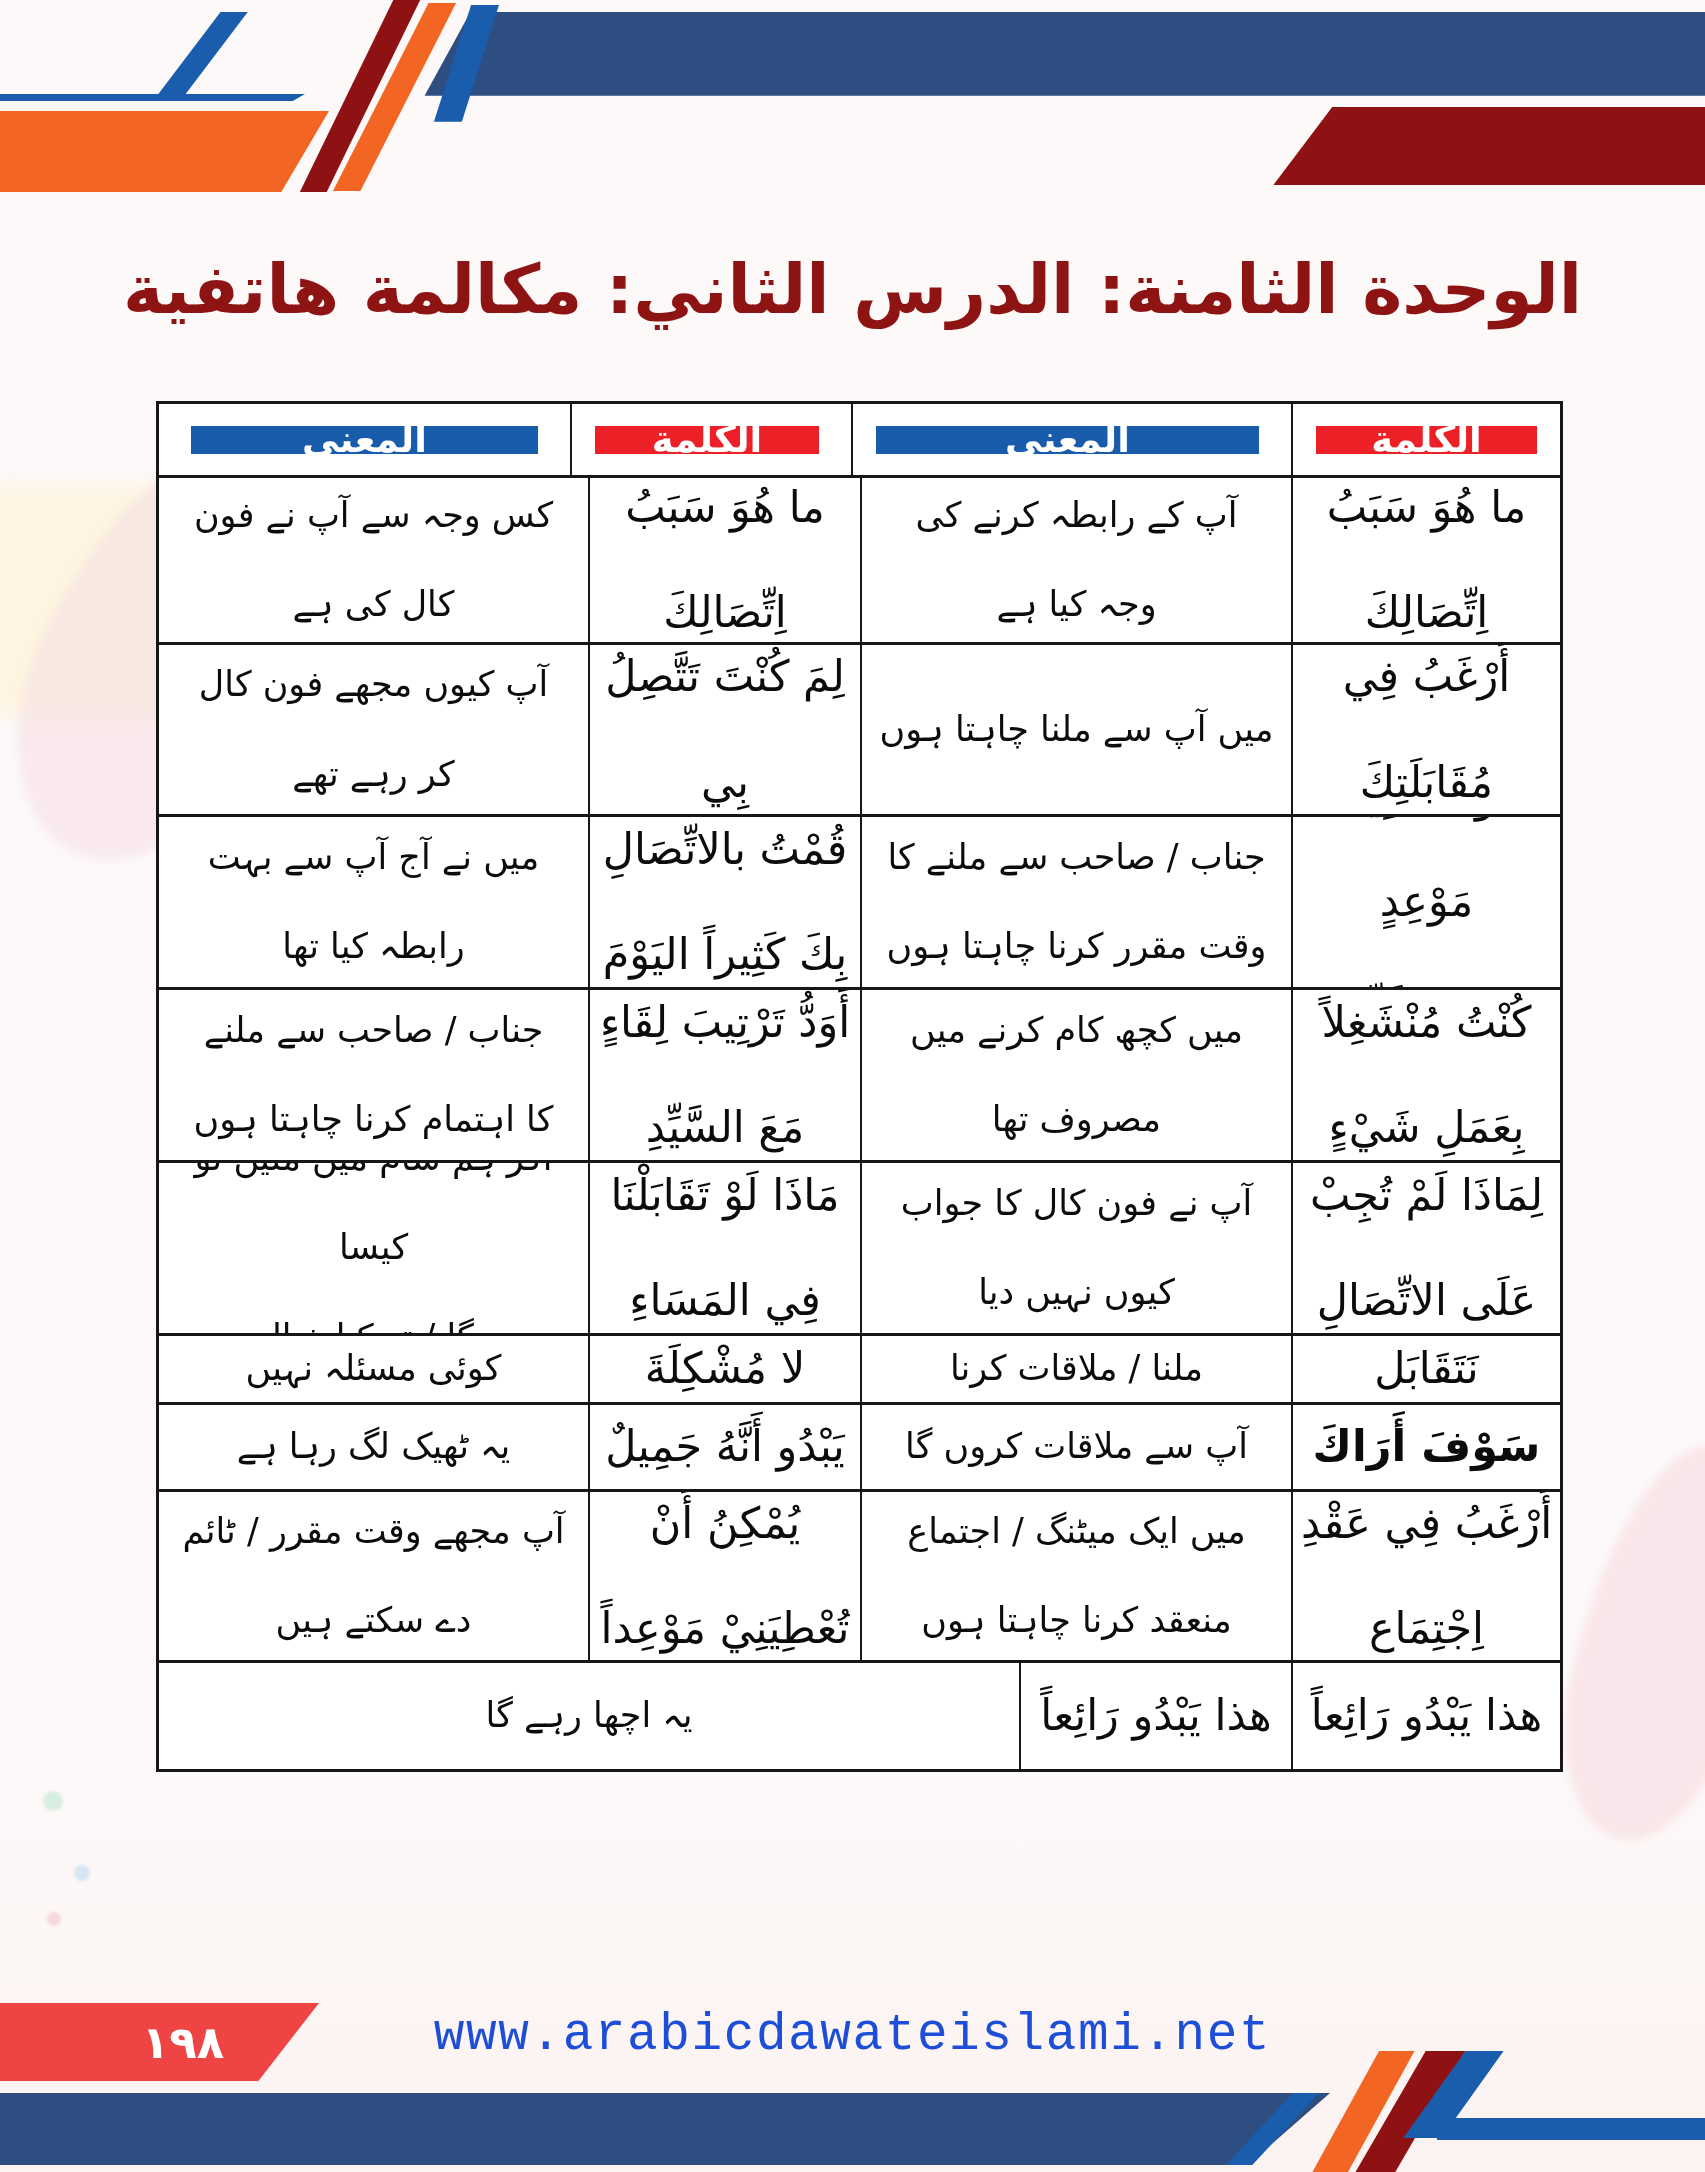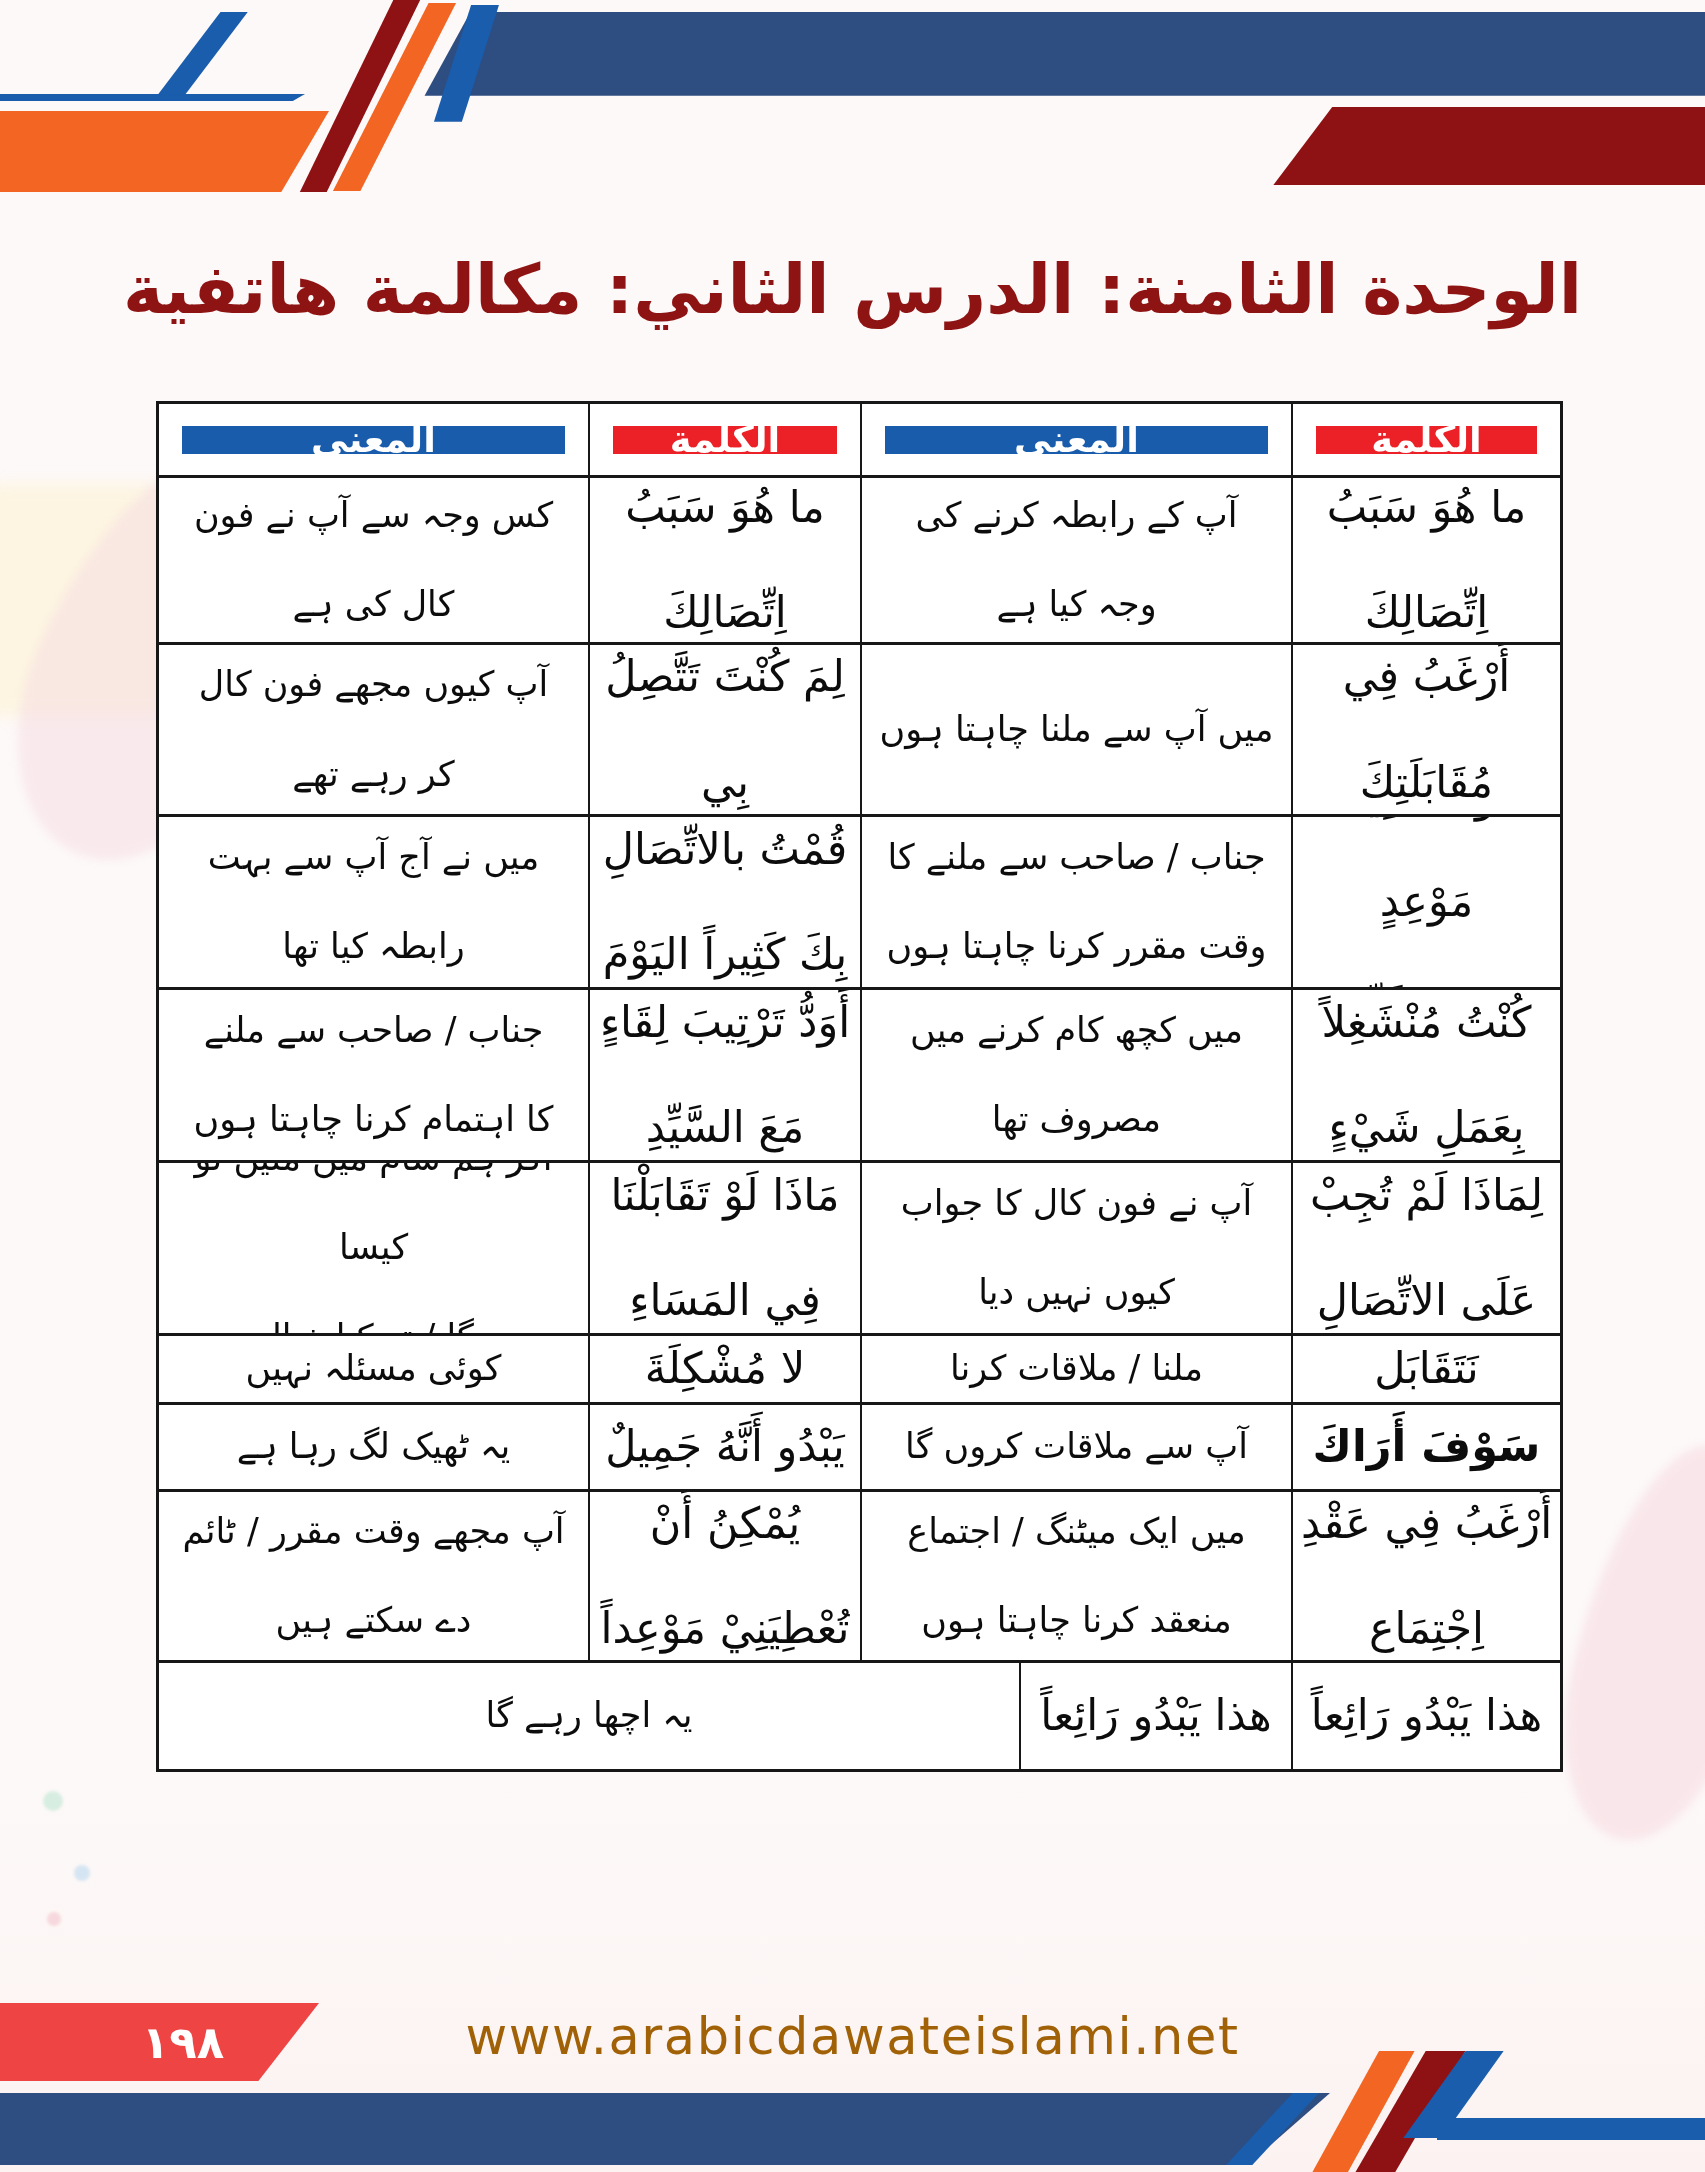--- a/index.html
+++ b/index.html
@@ -56,21 +56,21 @@
     display:flex;align-items:center;justify-content:center;text-align:center;
     white-space:pre-line;color:#0c0c0c;padding:3.1px 7.8px;overflow:hidden;}
   .cell:last-child{border-left:none;}
   .c0{width:269px;}  
   .c1{width:431px;}  
   .c2{width:272px;}  
   .c3{flex:1;}       
   .word-cell{font-size:43px;line-height:2.45;}
   .meaning-cell{font-size:35px;line-height:2.55;}
   .header-row{height:74px;border-bottom:3.1px solid #171717;}
-  .hcell{padding:16px;}
+  .hcell{padding:16px;margin-left:9px;}
   .hblock{margin:5.5px 7px;width:100%;height:calc(100% - 11px);
     display:flex;align-items:center;justify-content:center;
     color:#ffffff;font-size:37px;font-weight:bold;}
   .rows .trow:nth-child(7) .cell.c0{font-weight:bold;}
 
   
   .watermark{position:absolute;left:0;top:2007px;width:1705px;text-align:center;
     font-size:51px;letter-spacing:1.6px;direction:ltr;}
   .page-num-shape{position:absolute;left:0;top:2003px;width:319px;height:78px;
     clip-path:polygon(0 0,100% 0,81% 100%,0 100%);
@@ -202,21 +202,21 @@
     </div>
 
     <div class="trow" style="height: 106px;">
       <div class="cell word-cell c0">هذا يَبْدُو رَائِعاً</div>
       <div class="cell word-cell c2">هذا يَبْدُو رَائِعاً</div>
       <div class="cell meaning-cell c3">یہ اچھا رہے گا</div>
     </div>
   </div>
   </div>
 
-  <div class="watermark" style="color: #a16207;">www.arabicdawateislami.net</div>
+  <div class="watermark" style="color: #1d4ed8; font-family: Liberation Mono, monospace;">www.arabicdawateislami.net</div>
   <div class="page-num-shape" style="background: #ef4444;">
     <span class="page-num">١٩٨</span>
   </div>
   <div class="navy-bottom" style="background: rgb(46, 77, 128);"></div>
   <div class="stripe-blue-short" style="background: rgb(26, 93, 173);"></div>
   <div class="stripe-orange-bot" style="background: rgb(242, 101, 34);"></div>
   <div class="stripe-red-bot" style="background: rgb(142, 18, 20);"></div>
   <div class="stripe-blue-bot" style="background: rgb(26, 93, 173);"></div>
   <div class="blue-lbar" style="background: rgb(26, 93, 173);"></div>
 

